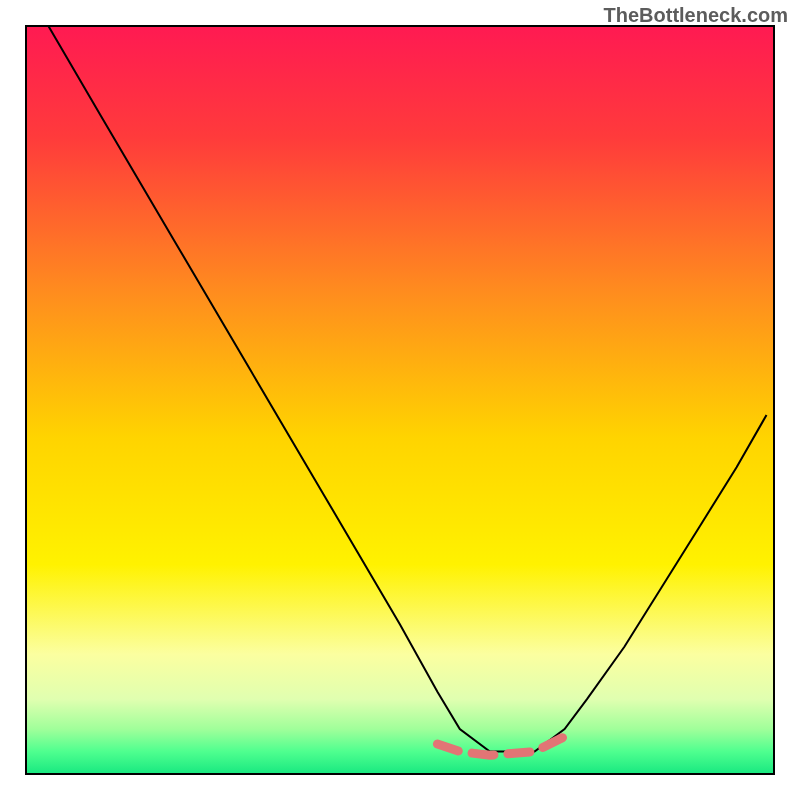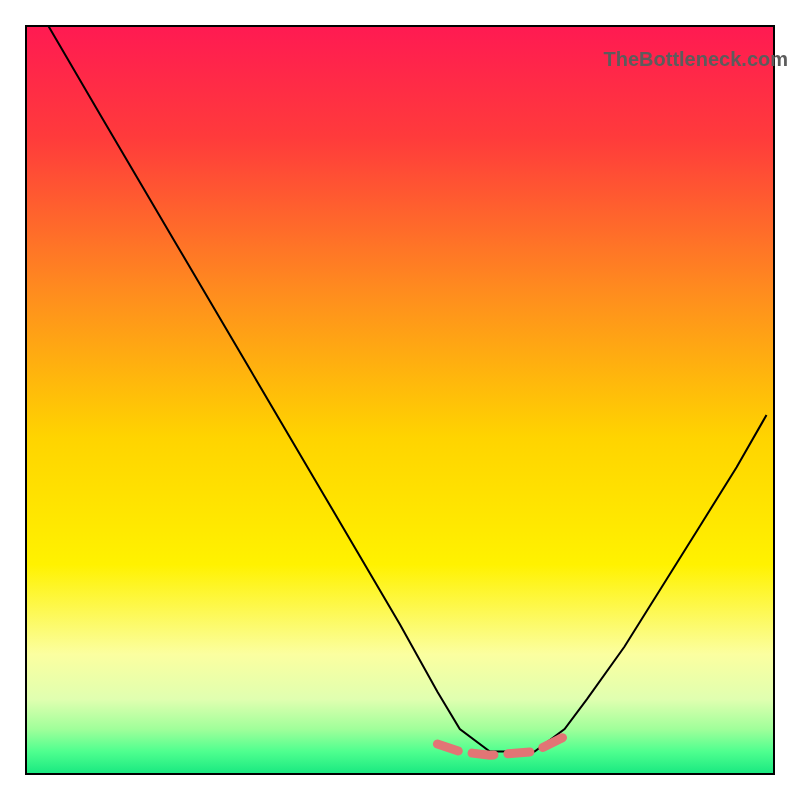--- a/index.html
+++ b/index.html
@@ -16,21 +16,20 @@
     height: 800px;
   }
   .watermark {
     position: absolute;
     top: 4px;
     right: 12px;
     font-size: 20px;
     font-weight: bold;
     color: #5c5c5c;
     z-index: 10;
-    margin-top: 44px;
   }
   svg {
     display: block;
   }
 </style>
 </head>
 <body>
 
 <div class="container">
   <div class="watermark">TheBottleneck.com</div>

